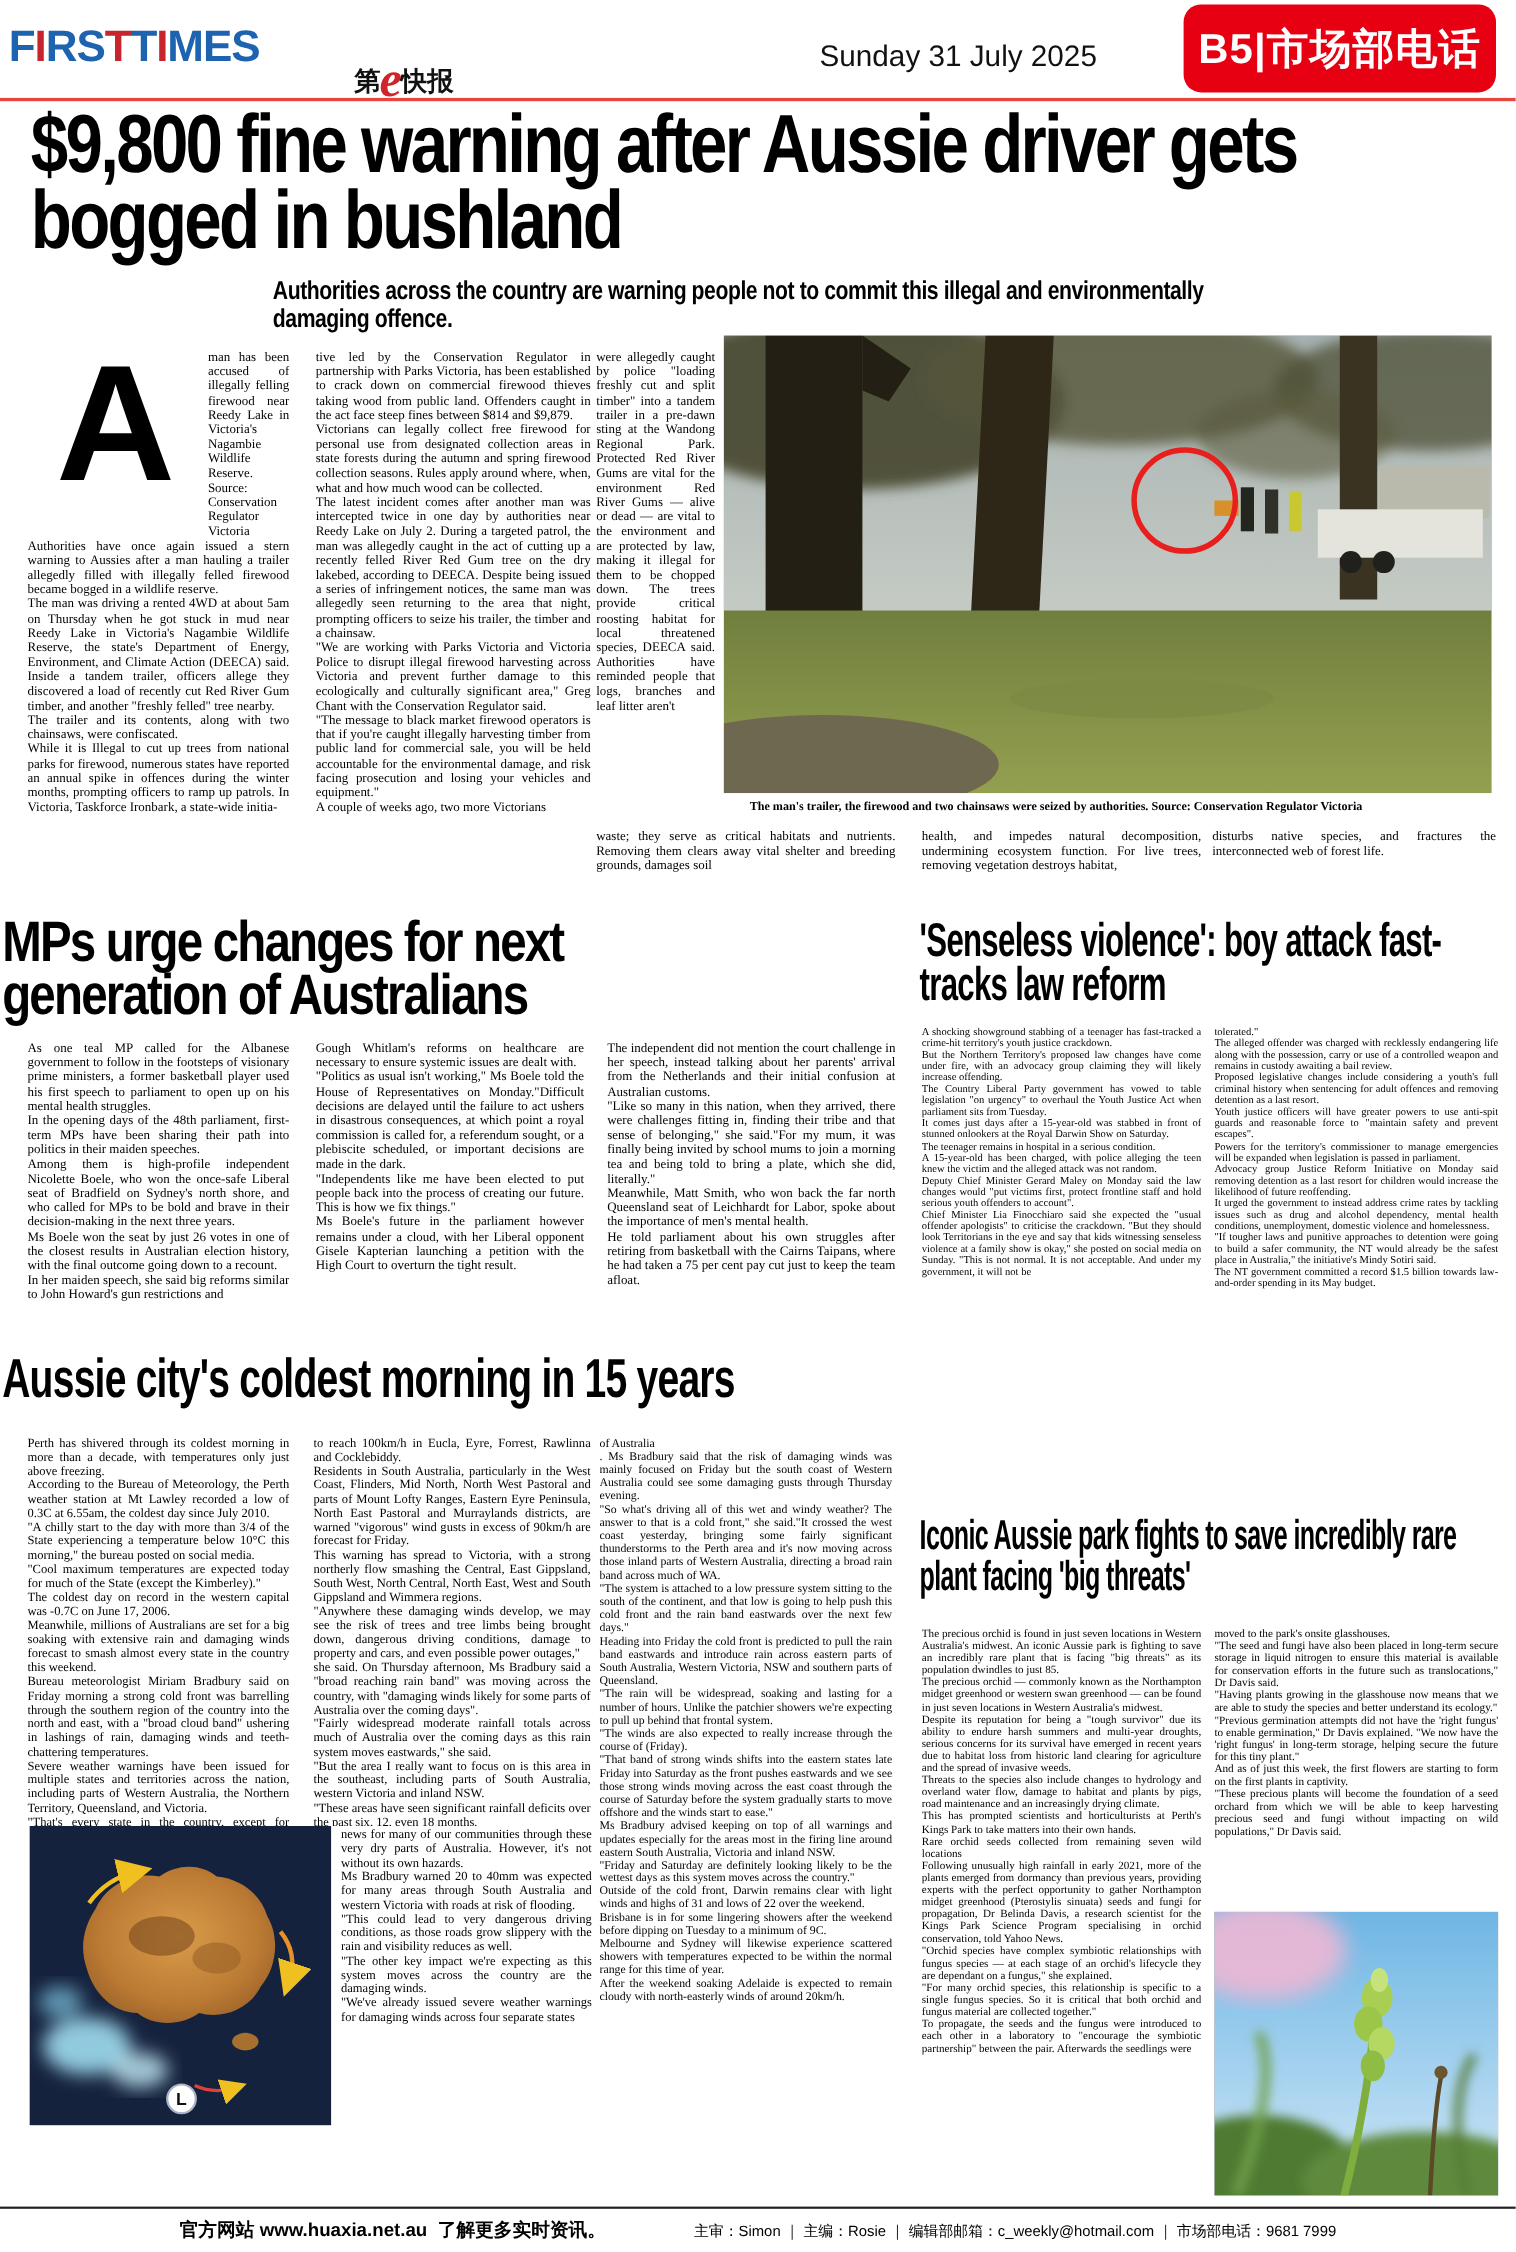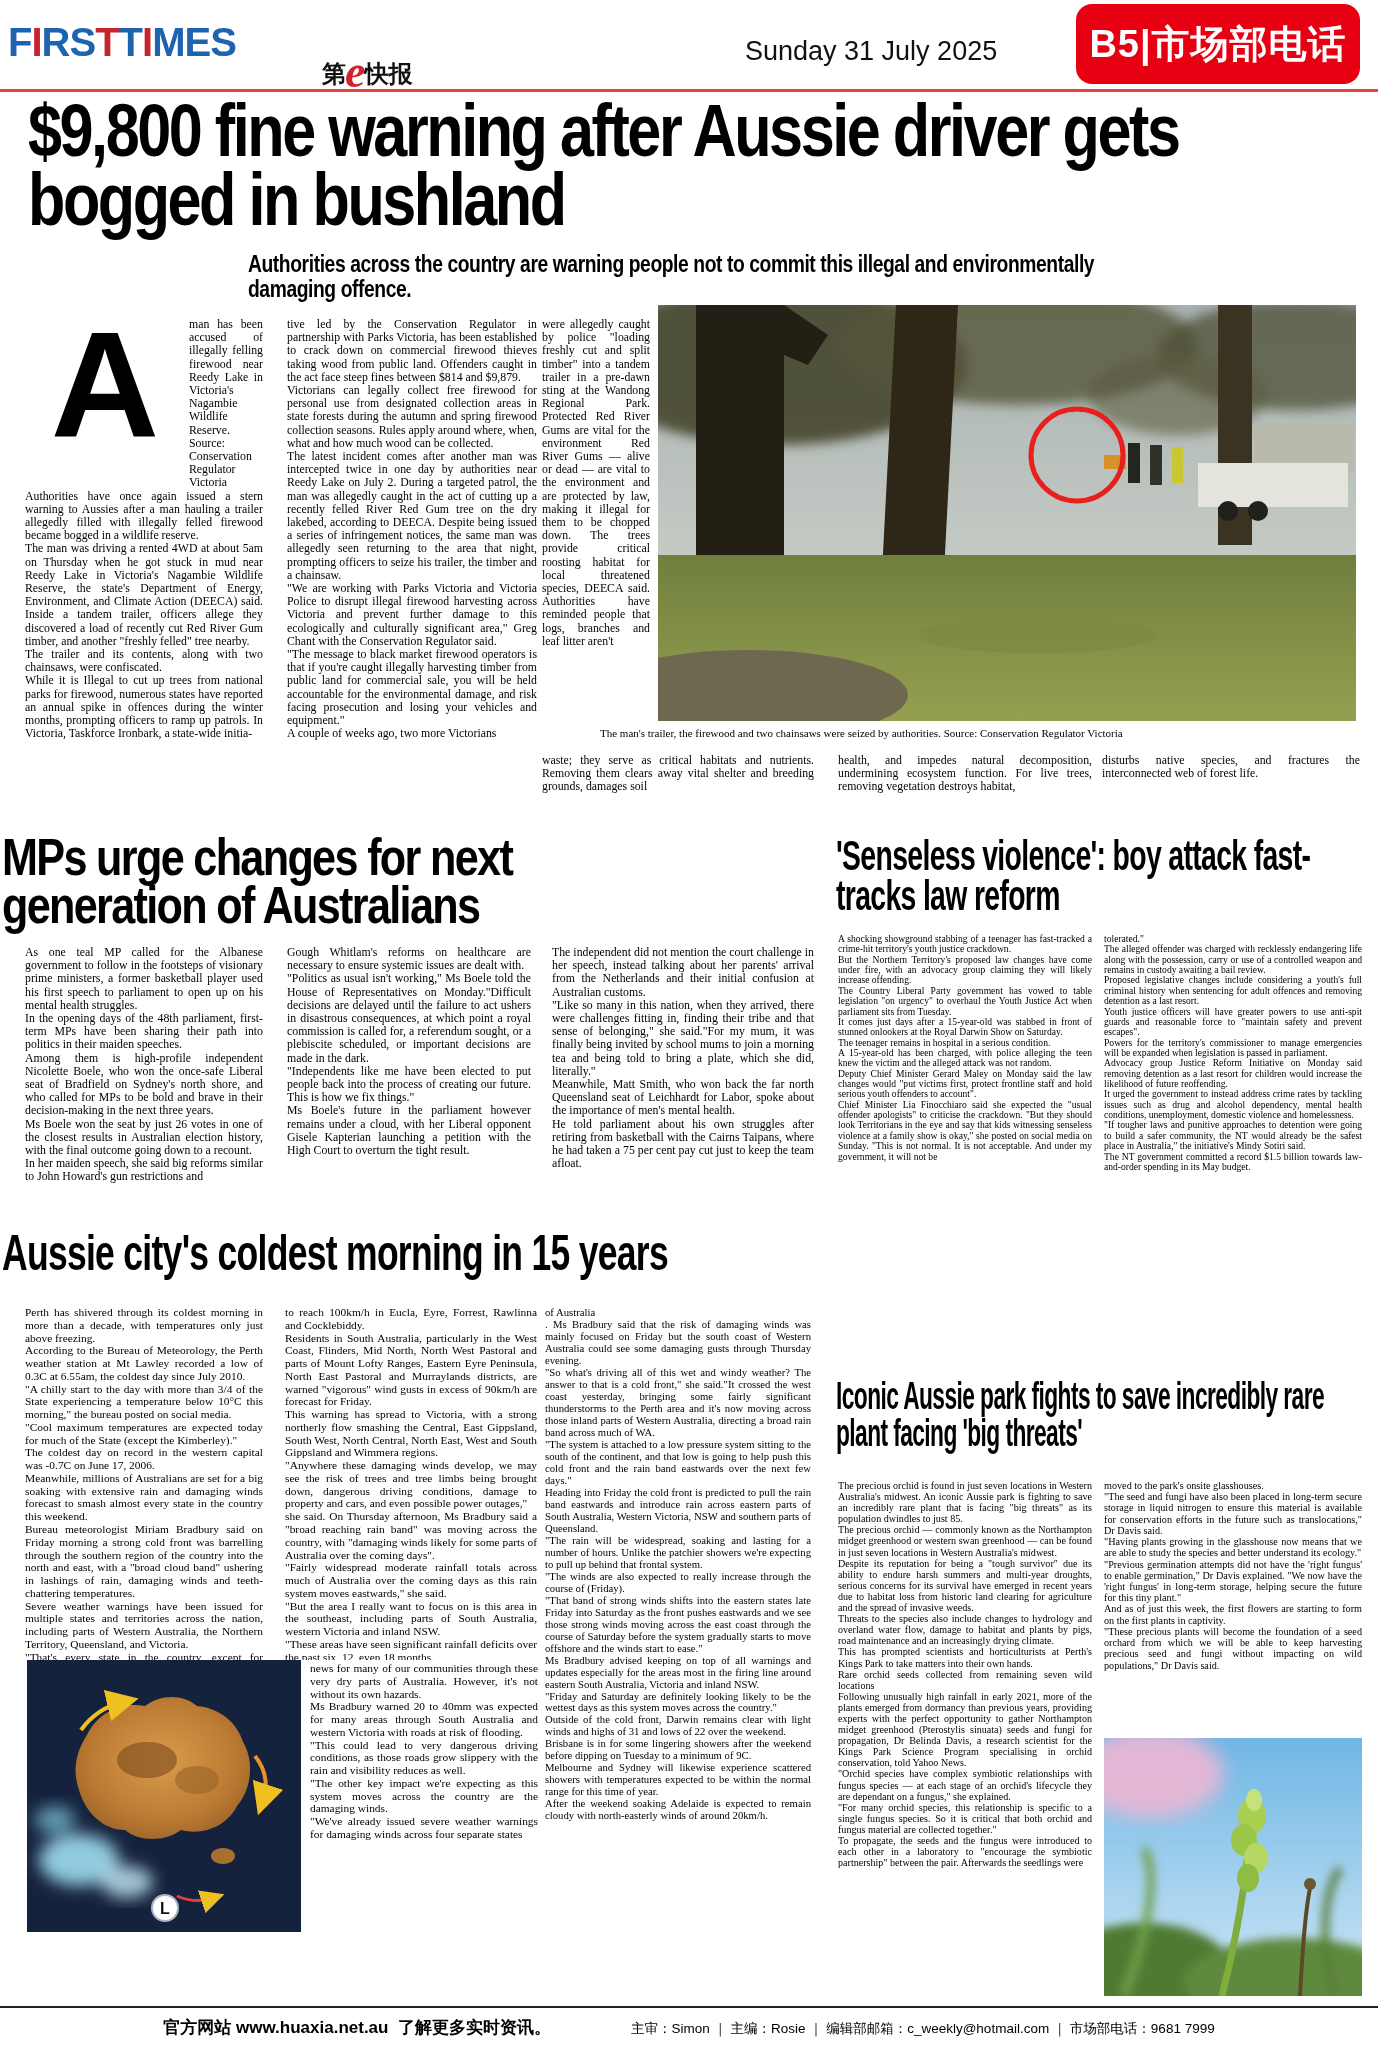--- a/index.html
+++ b/index.html
@@ -11,21 +11,21 @@
   .col.sm{font-size:9.6px;line-height:1.08;}
   .col.md{font-size:10.7px;line-height:1.12;}
   .col.md2{font-size:10.1px;line-height:1.1;}
   .col.md3{font-size:10.2px;line-height:1.1;}
   
   .head{position:absolute;font-family:"Liberation Sans", sans-serif;font-weight:700;
         color:#000;line-height:0.92;letter-spacing:-1px;transform-origin:0 0;}
   .dropcap{float:left;font-family:"Liberation Sans", sans-serif;font-weight:700;
            font-size:150px;line-height:0.86;width:148px;text-align:center;
            margin:2px 10px 30px 6px;}
-  .caption{position:absolute;font-size:11px;font-weight:400;
+  .caption{position:absolute;font-size:11px;font-weight:700;text-align:center;
            font-family:"Liberation Serif", serif;}
   .badge{position:absolute;background:#e60012;color:#fff;border-radius:16px;
          font-family:"Liberation Sans", sans-serif;font-weight:700;font-size:38px;
          display:flex;align-items:center;justify-content:center;letter-spacing:1px;}
   .rule-red{position:absolute;background:#e8463c;height:3px;}
   .rule-blk{position:absolute;background:#222;height:2px;}
   .logo-en{position:absolute;font-family:Liberation Sans, sans-serif;font-weight:700;
            font-size:40px;letter-spacing:-1px;white-space:nowrap;}
   .logo-cn{position:absolute;font-family:"Liberation Sans", sans-serif;font-weight:700;
            font-size:24px;color:#111;white-space:nowrap;}

